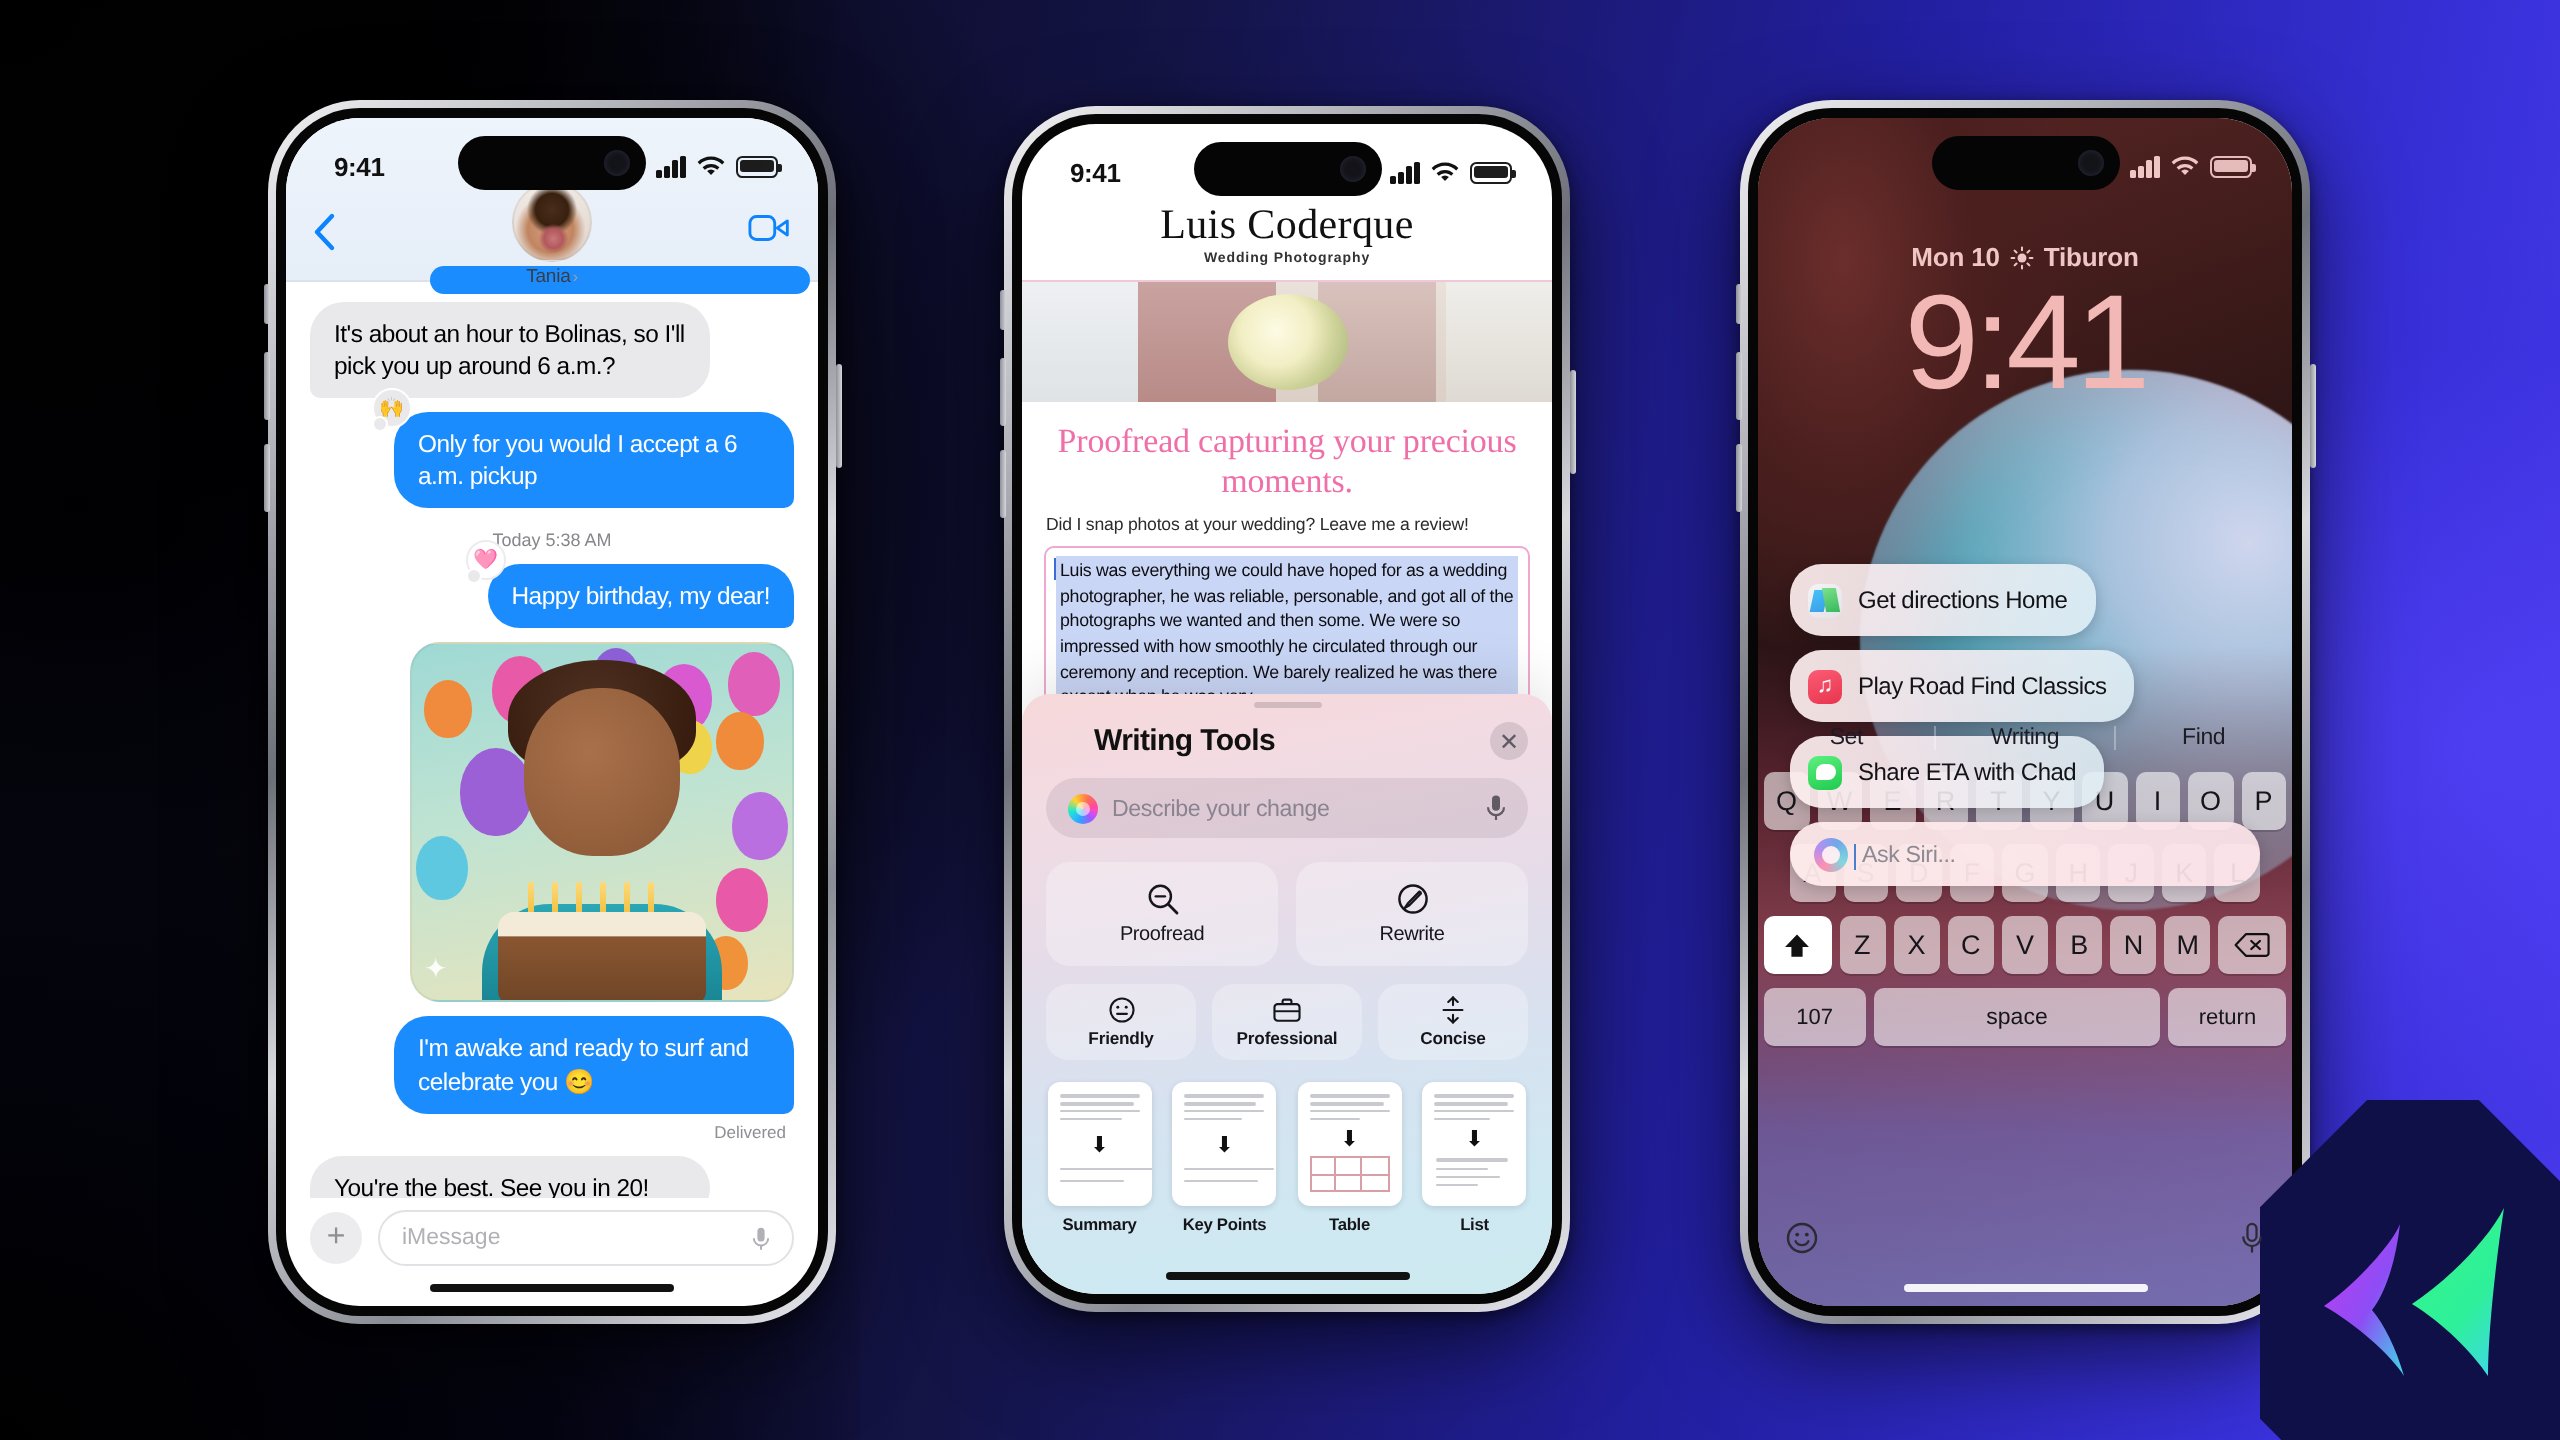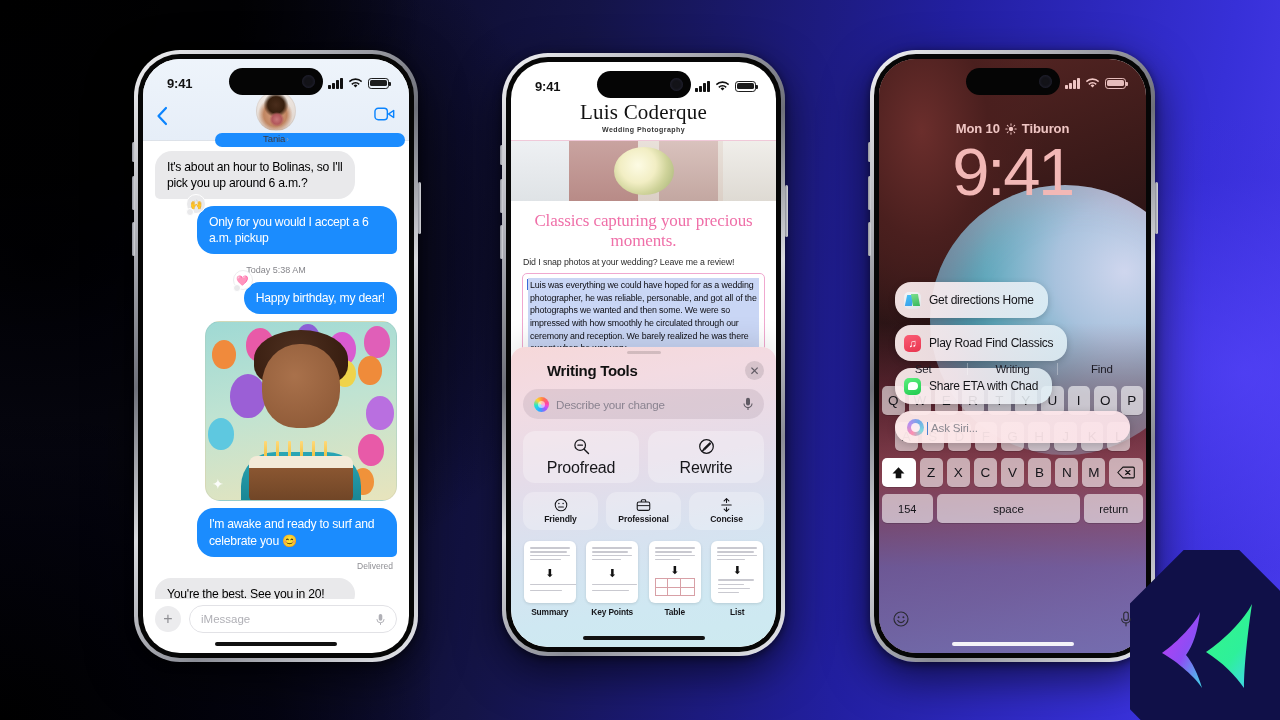--- a/index.html
+++ b/index.html
@@ -265,21 +265,21 @@
   }
   .siri-dot::after { content:""; position:absolute; inset:4px; border-radius:50%; background:rgba(255,255,255,.55); }
   .wt-search-ph { flex:1; font-size:11.6px; color:#8a8390; letter-spacing:-.2px; }
 
   .wt-row2 { display:flex; gap:9px; margin-bottom:9px; }
   .wt-big {
     flex:1; height:52px; border-radius:12px; background:rgba(255,255,255,.30);
     display:flex; flex-direction:column; align-items:center; justify-content:center; gap:4px;
     color:#16161a;
   }
-  .wt-big span { font-size:16px; letter-spacing:-.2px; }
+  .wt-big span { font-size:10px; letter-spacing:-.2px; }
   .wt-row3 { display:flex; gap:8px; margin-bottom:11px; }
   .wt-sm {
     flex:1; height:38px; border-radius:11px; background:rgba(255,255,255,.28);
     display:flex; flex-direction:column; align-items:center; justify-content:center; gap:2px;
     color:#16161a;
   }
   .wt-sm span { font-size:8.6px; font-weight:600; letter-spacing:-.1px; }
   .wt-row4 { display:flex; gap:9px; justify-content:space-between; }
   .wt-card { width:54px; display:flex; flex-direction:column; align-items:center; gap:4px; }
   .wt-doc {
@@ -560,21 +560,21 @@
       </div>
 
       <div class="hero-photo">
         <div class="edgeL"></div>
         <div class="edgeR"></div>
         <div class="dressL"></div>
         <div class="dressR"></div>
         <div class="bouquet"></div>
       </div>
 
-      <div class="headline">Classics capturing your precious moments.</div>
+      <div class="headline">Proofread capturing your precious moments.</div>
       <div class="review-prompt">Did I snap photos at your wedding? Leave me a review!</div>
 
       <div class="review-box">
         <div class="review-text"><span class="caret"></span>Luis was everything we could have hoped for as a wedding photographer, he was reliable, personable, and got all of the photographs we wanted and then some. We were so impressed with how smoothly he circulated through our ceremony and reception. We barely realized he was there except when he was very</div>
       </div>
 
       <div class="wt-panel">
         <div class="wt-grab"></div>
 
         <div class="wt-title-row">
@@ -809,21 +809,21 @@
           <div class="key">N</div>
           <div class="key">M</div>
           <div class="key wide">
             <svg width="18" height="13" viewBox="0 0 20 14">
               <path d="M6.6 1h11.2a1.4 1.4 0 0 1 1.4 1.4v9.2A1.4 1.4 0 0 1 17.8 13H6.6L.9 7 6.6 1Z" stroke="#111" stroke-width="1.2" fill="none" stroke-linejoin="round"></path>
               <path d="M9.6 4.8 14.4 9.2M14.4 4.8 9.6 9.2" stroke="#111" stroke-width="1.25" stroke-linecap="round"></path>
             </svg>
           </div>
         </div>
         <div class="kb-row r4">
-          <div class="key num">154</div>
+          <div class="key num">107</div>
           <div class="key space">space</div>
           <div class="key ret">return</div>
         </div>
         <div class="kb-bottom">
           <div class="emoji-k">
             <svg width="16" height="16" viewBox="0 0 16 16">
               <circle cx="8" cy="8" r="7" stroke="#2b2b33" stroke-width="1.2" fill="none"></circle>
               <circle cx="5.6" cy="6.3" r=".95" fill="#2b2b33"></circle>
               <circle cx="10.4" cy="6.3" r=".95" fill="#2b2b33"></circle>
               <path d="M4.8 9.6a3.6 3.6 0 0 0 6.4 0" stroke="#2b2b33" stroke-width="1.2" fill="none" stroke-linecap="round"></path>

